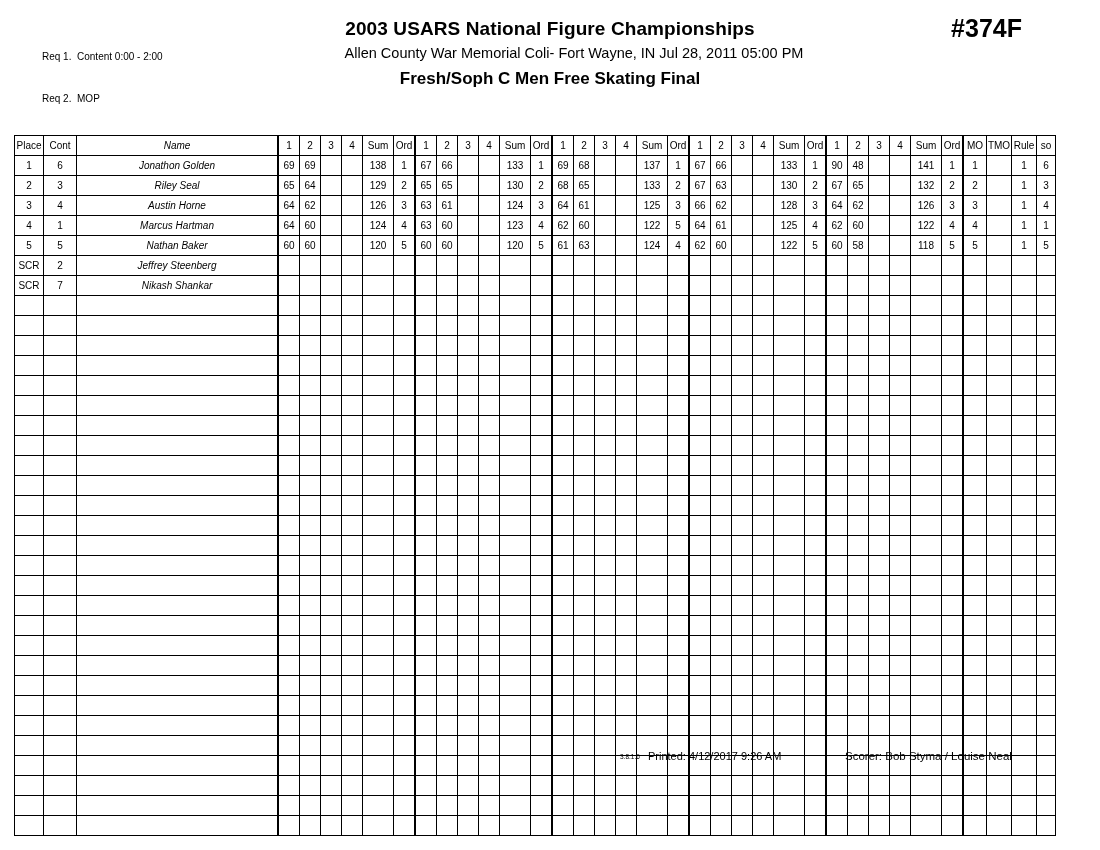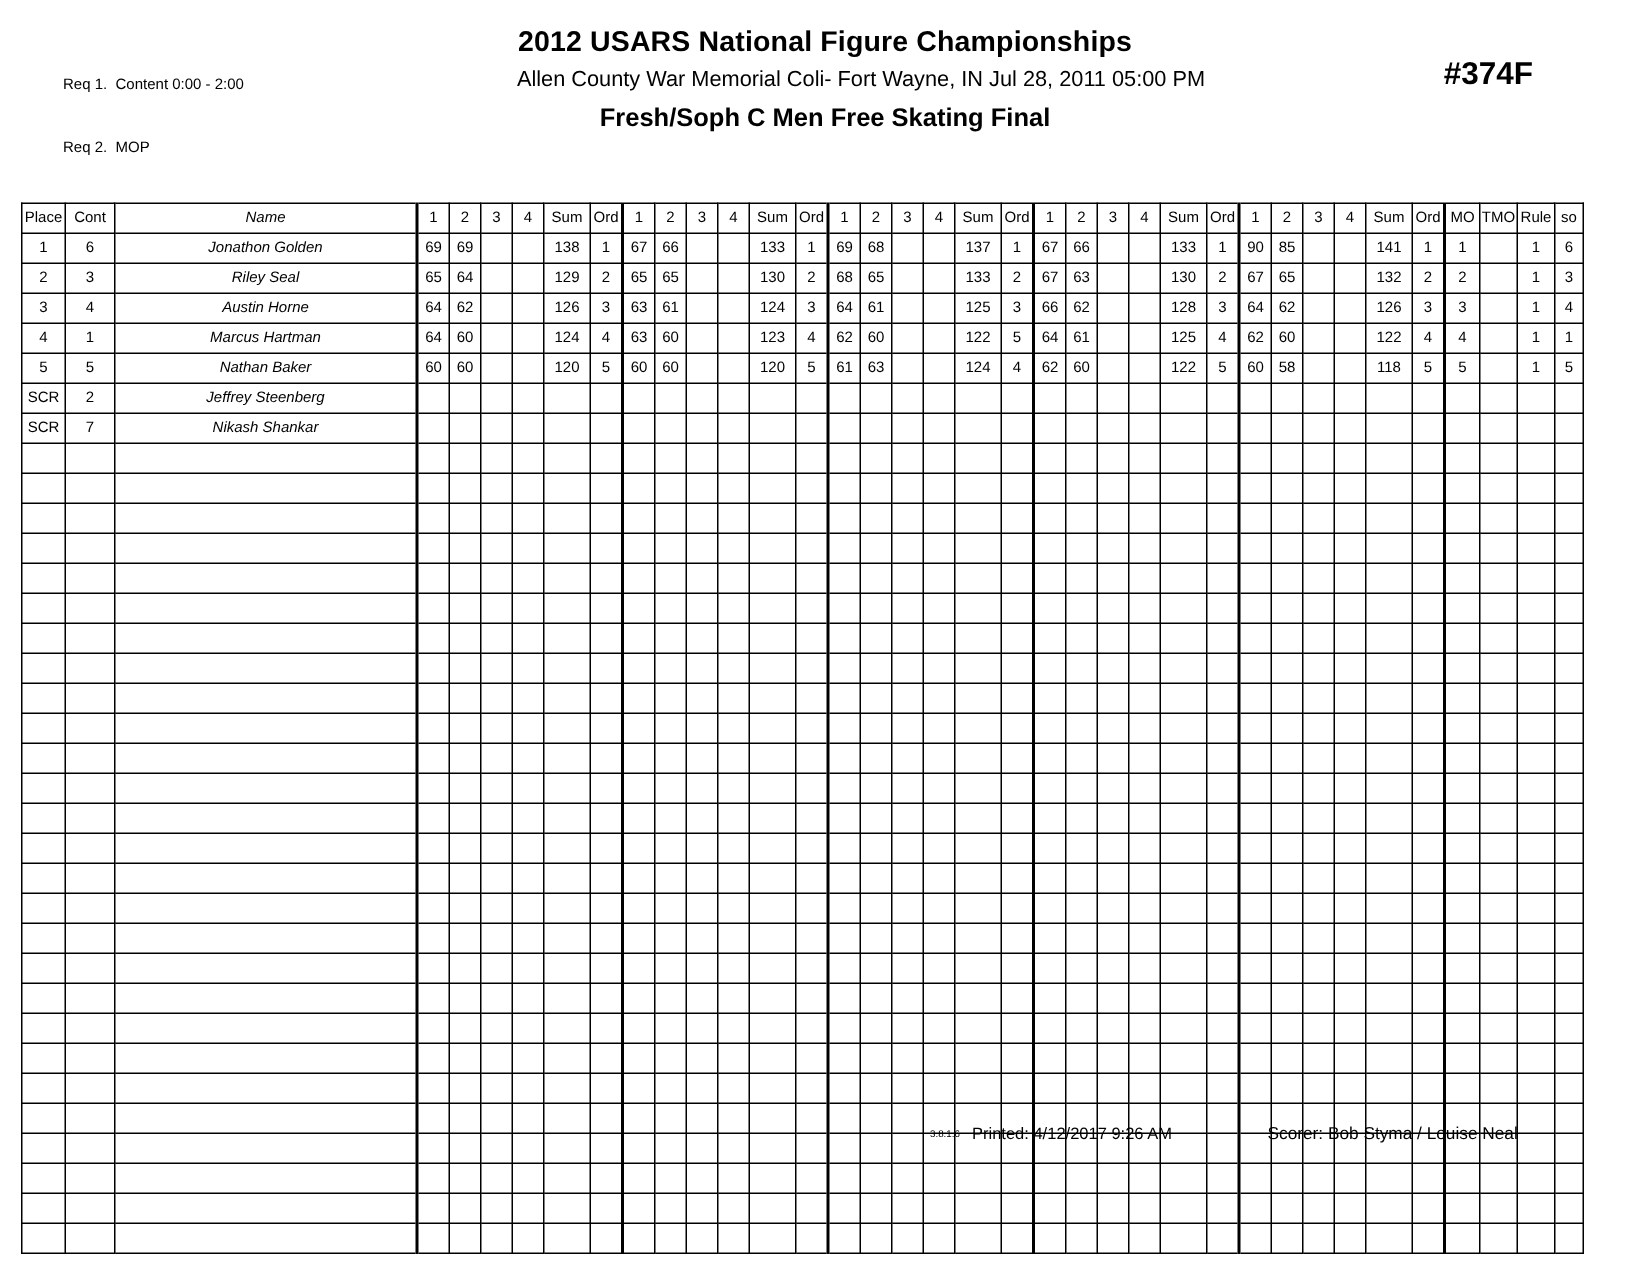--- a/index.html
+++ b/index.html
@@ -49,22 +49,22 @@
     font-weight: bold;
     margin-top: 8px;
   }
   #title-report {
     font-size: 14.5px;
     margin-top: 8px;
   }
   #event-number {
     position: absolute;
     right: 78px;
-    top: 38px;
-    font-size: 21px;
+    top: 14px;
+    font-size: 25px;
     font-weight: bold;
   }
 
   
   #sheet {
     position: absolute;
     left: 14px;
     top: 135px;
     border-collapse: collapse;
     table-layout: fixed;
@@ -144,21 +144,21 @@
 </style>
 </head>
 <body>
 
 <div id="req-block">
   <div>Req 1.  Content 0:00 - 2:00</div>
   <div>Req 2.  MOP</div>
 </div>
 
 <div id="title-block">
-  <div id="title-main">2012 USARS National Figure Championships</div>
+  <div id="title-main">2003 USARS National Figure Championships</div>
   <div id="title-venue">Allen County War Memorial Coli- Fort Wayne, IN  Jul 28, 2011  05:00 PM</div>
   <div id="title-event">Fresh/Soph C Men Free Skating Final</div>
 </div>
 <div id="event-number">#374F</div>
 
 <table id="sheet">
   <thead>
     <tr id="subhdr-row">
       <td class="c-place sub-hdr">Place</td>
       <td class="c-cont sub-hdr">Cont</td>
@@ -223,21 +223,21 @@
         <td class="c-sc val"></td>
         <td class="c-sum val">137</td>
         <td class="c-ord val grp-end bold">1</td>
         <td class="c-sc val grp-start">67</td>
         <td class="c-sc val">66</td>
         <td class="c-sc val"></td>
         <td class="c-sc val"></td>
         <td class="c-sum val">133</td>
         <td class="c-ord val grp-end bold">1</td>
         <td class="c-sc val grp-start">90</td>
-        <td class="c-sc val">85</td>
+        <td class="c-sc val">48</td>
         <td class="c-sc val"></td>
         <td class="c-sc val"></td>
         <td class="c-sum val">141</td>
         <td class="c-ord val grp-end bold">1</td>
         <td class="c-mo val">1</td>
         <td class="c-tmo val"></td>
         <td class="c-rule val">1</td>
         <td class="c-so val">6</td>
       </tr>
       <tr class="row-medal">

